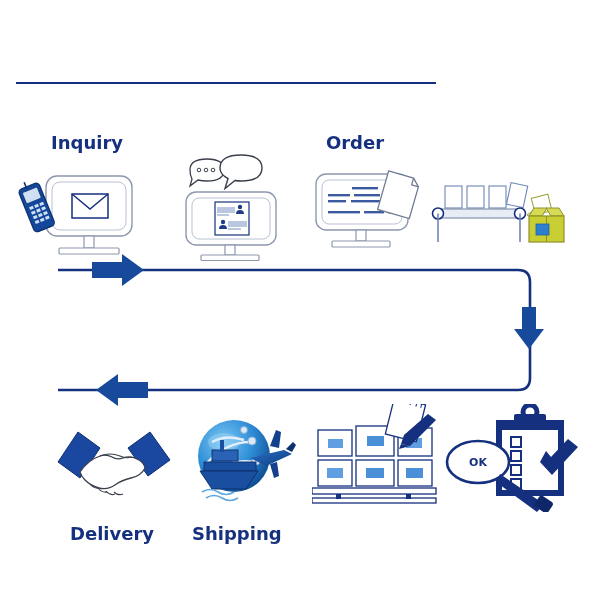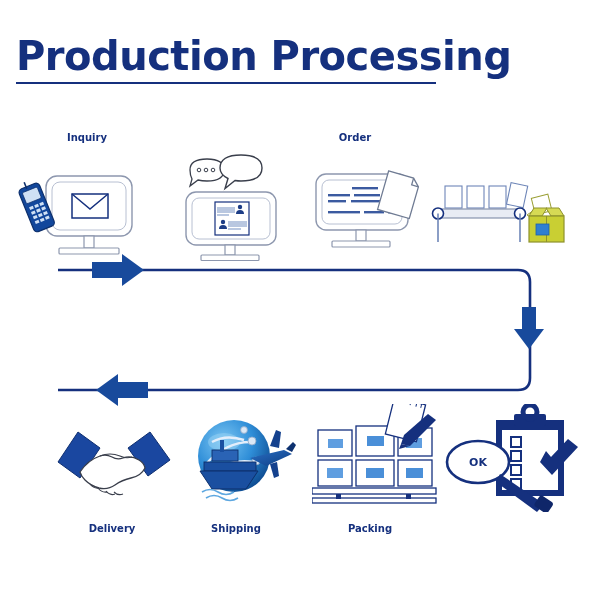--- a/index.html
+++ b/index.html
@@ -38,21 +38,21 @@
     top: 82px;
     width: 420px;
     height: 2px;
     background: #15307e;
   }
 
   
   .stage-label {
     position: absolute;
     font-family: "DejaVu Sans", sans-serif;
-    font-size: 10px;
+    font-size: 18px;
     font-weight: bold;
     color: #15307e;
     white-space: nowrap;
     text-align: center;
   }
 
   
   .icon-box {
     position: absolute;
   }
@@ -66,29 +66,27 @@
     width: 600px;
     height: 600px;
     pointer-events: none;
   }
 </style>
 </head>
 <body>
 
 <div id="canvas">
 
-  <div id="title">Production Processing</div>
   <div id="title-underline"></div>
 
   <div class="stage-label" style="left:48px; top:132px; width:78px;">Inquiry</div>
   <div class="stage-label" style="left:320px; top:132px; width:70px;">Order</div>
 
   <div class="stage-label" style="left:70px; top:523px; width:84px;">Delivery</div>
   <div class="stage-label" style="left:192px; top:523px; width:88px;">Shipping</div>
-  <div class="stage-label" style="left:330px; top:523px; width:80px;">Packing</div>
 
   <div class="icon-box" style="left:14px; top:172px;">
     <svg width="140" height="90" viewBox="0 0 140 90">
 
       <rect x="32" y="4" width="86" height="60" rx="11" ry="11" fill="#ffffff" stroke="#8d97ae" stroke-width="1.4"></rect>
       <rect x="38" y="10" width="74" height="48" rx="8" ry="8" fill="#ffffff" stroke="#b8c0d2" stroke-width="1"></rect>
 
       <rect x="70" y="64" width="10" height="12" fill="#ffffff" stroke="#8d97ae" stroke-width="1.2"></rect>
       <rect x="45" y="76" width="60" height="6" rx="1" fill="#ffffff" stroke="#8d97ae" stroke-width="1.2"></rect>
 

